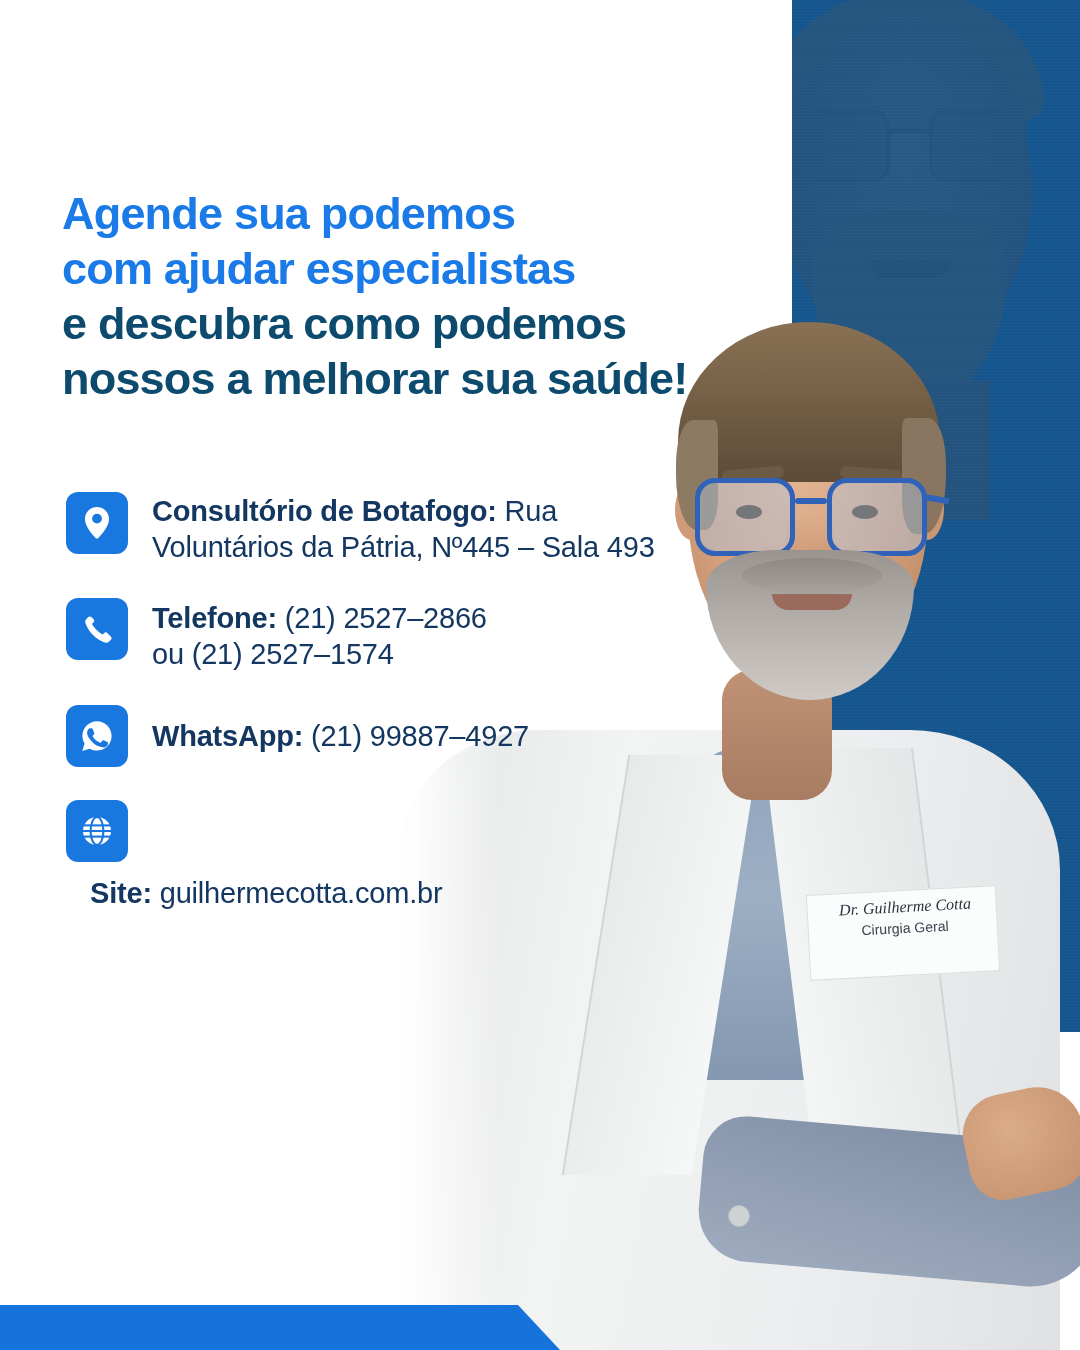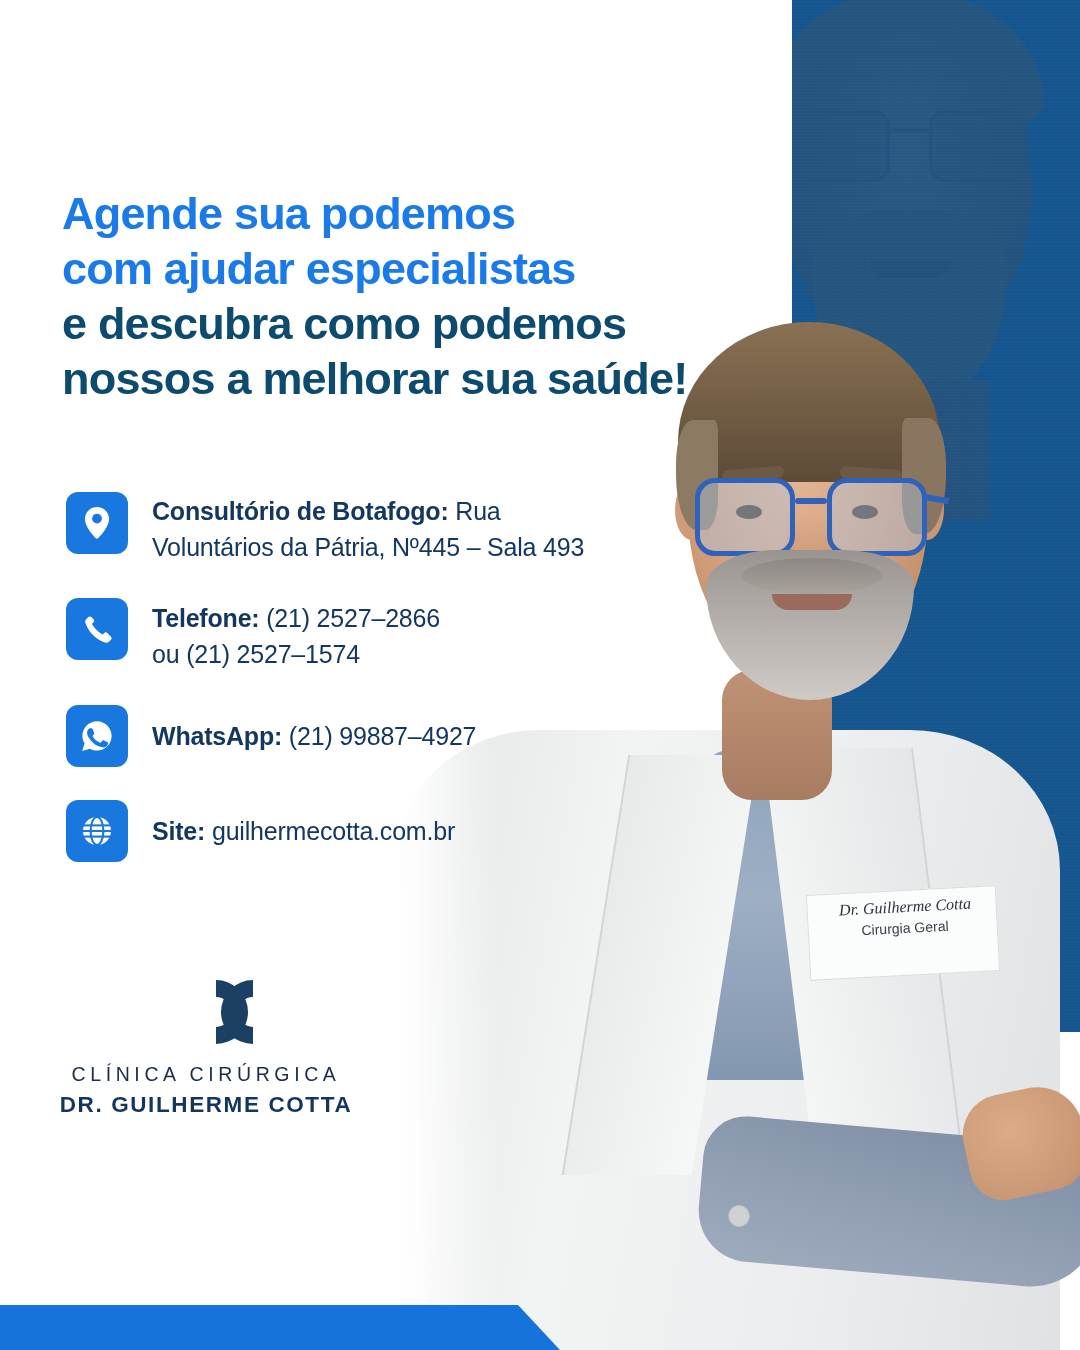--- a/index.html
+++ b/index.html
@@ -133,39 +133,39 @@
     top: 492px;
     width: 640px;
   }
   .contact-row {
     position: relative;
     display: flex;
     align-items: flex-start;
     margin-bottom: 33px;
     min-height: 62px;
   }
-  .contact-row:last-child { margin-bottom: 0; }
+  .contact-row:last-child { margin-bottom: 0; flex-direction: column; }
 
   .icon-box {
     flex: 0 0 auto;
     width: 62px;
     height: 62px;
     border-radius: 12px;
     background: #1878e0;
     display: flex;
     align-items: center;
     justify-content: center;
   }
   .icon-box svg { display: block; }
 
   .contact-text {
     margin-left: 24px;
     padding-top: 5px;
     color: #143761;
-    font-size: 25px;
+    font-size: 29px;
     line-height: 36px;
     font-weight: 400;
     letter-spacing: -0.2px;
   }
   .contact-text .lbl { font-weight: 700; }
 
   
   .row-address .contact-text { padding-top: 1px; }
   .row-phone   .contact-text { padding-top: 2px; }
   .row-whats   .contact-text { padding-top: 13px; }
@@ -513,26 +513,16 @@
           </g>
         </svg>
       </div>
       <div class="contact-text">
         <span class="lbl">Site:</span><span> guilhermecotta.com.br</span>
       </div>
     </div>
 
   </div>
 
-  <div class="logo">
-    <svg class="logo-mark" width="118" height="74" viewBox="0 0 118 74">
-
-      <path d="M49 5 A 32 32 0 1 0 49 69 L49 52 A 15 15 0 1 1 49 22 Z" transform="translate(118,0) scale(-1,1)" fill="#1b4063"></path>
-
-      <path d="M106 5 A 32 32 0 1 0 106 69 L106 52 A 15 15 0 1 1 106 22 Z" fill="#1b4063"></path>
-    </svg>
-    <span class="logo-line1">CLÍNICA CIRÚRGICA</span>
-    <span class="logo-line2">DR. GUILHERME COTTA</span>
-  </div>
 
   <div class="bottom-bar"></div>
 
 </div>
 
 </body></html>

